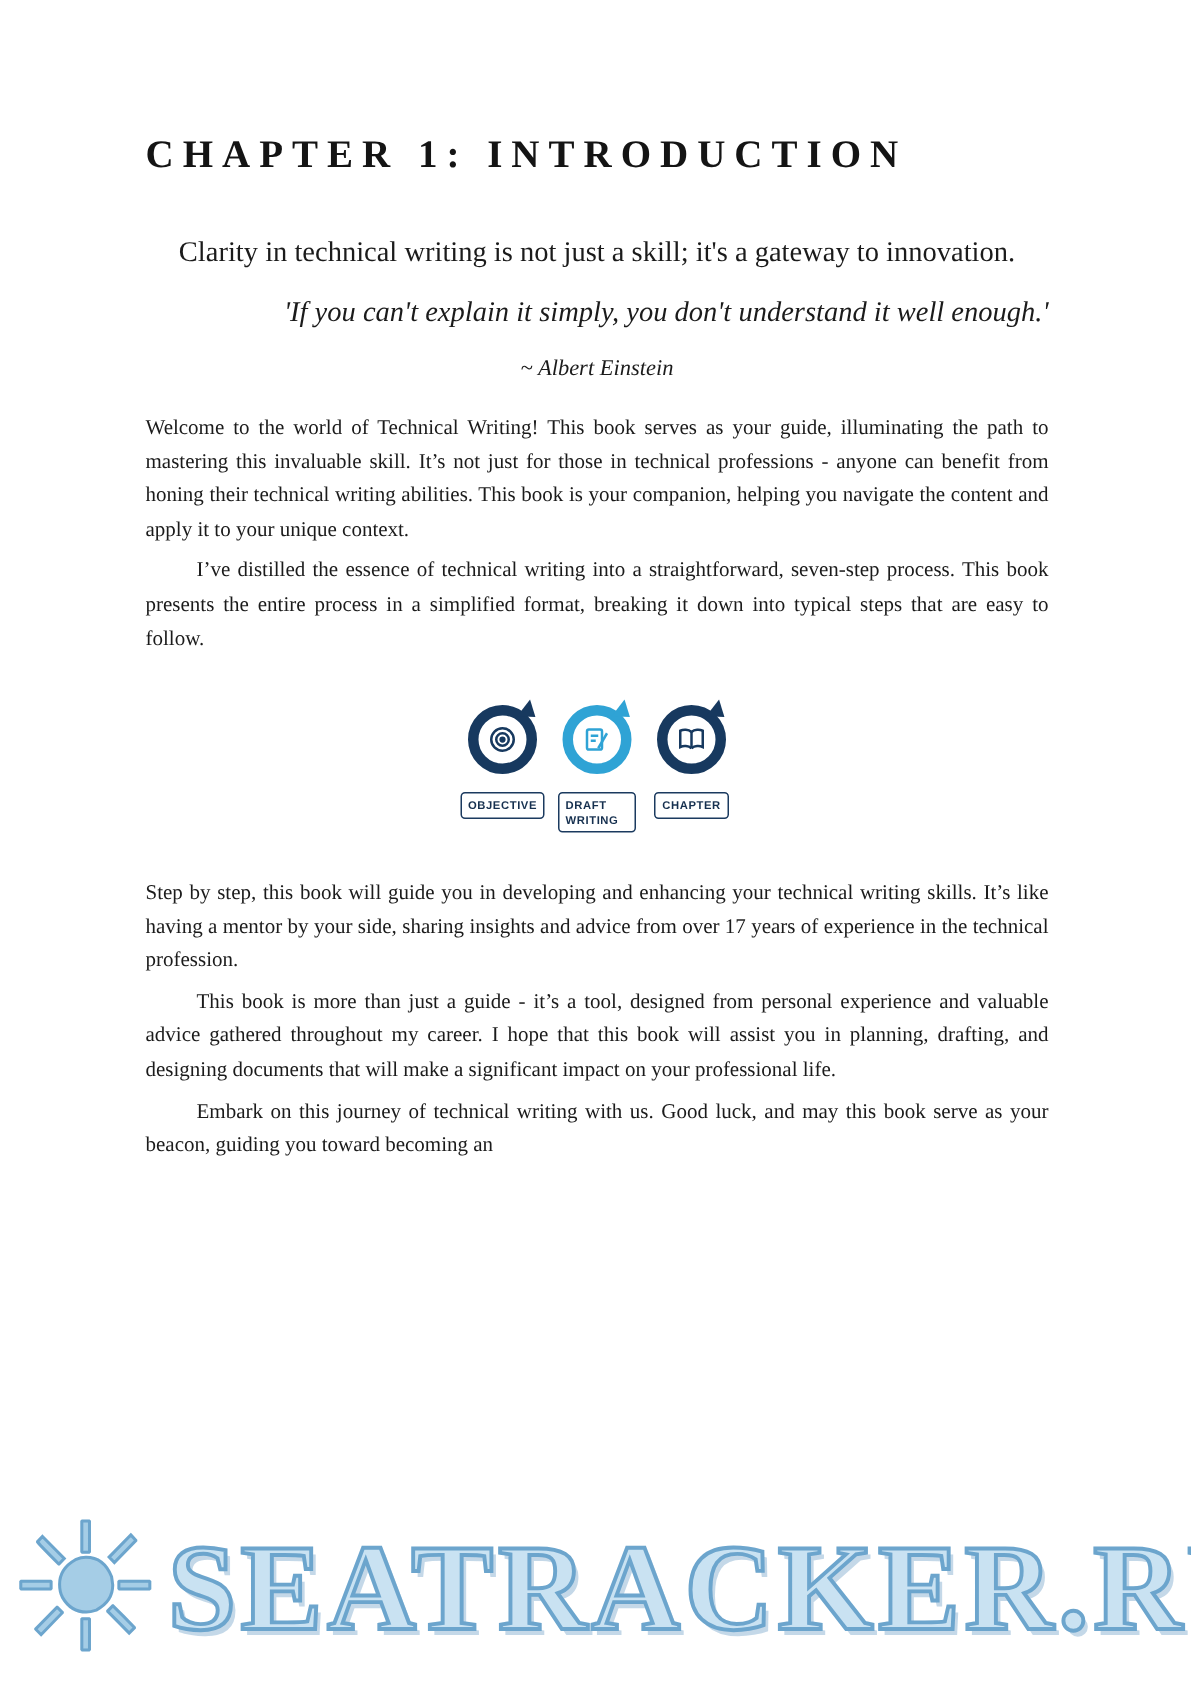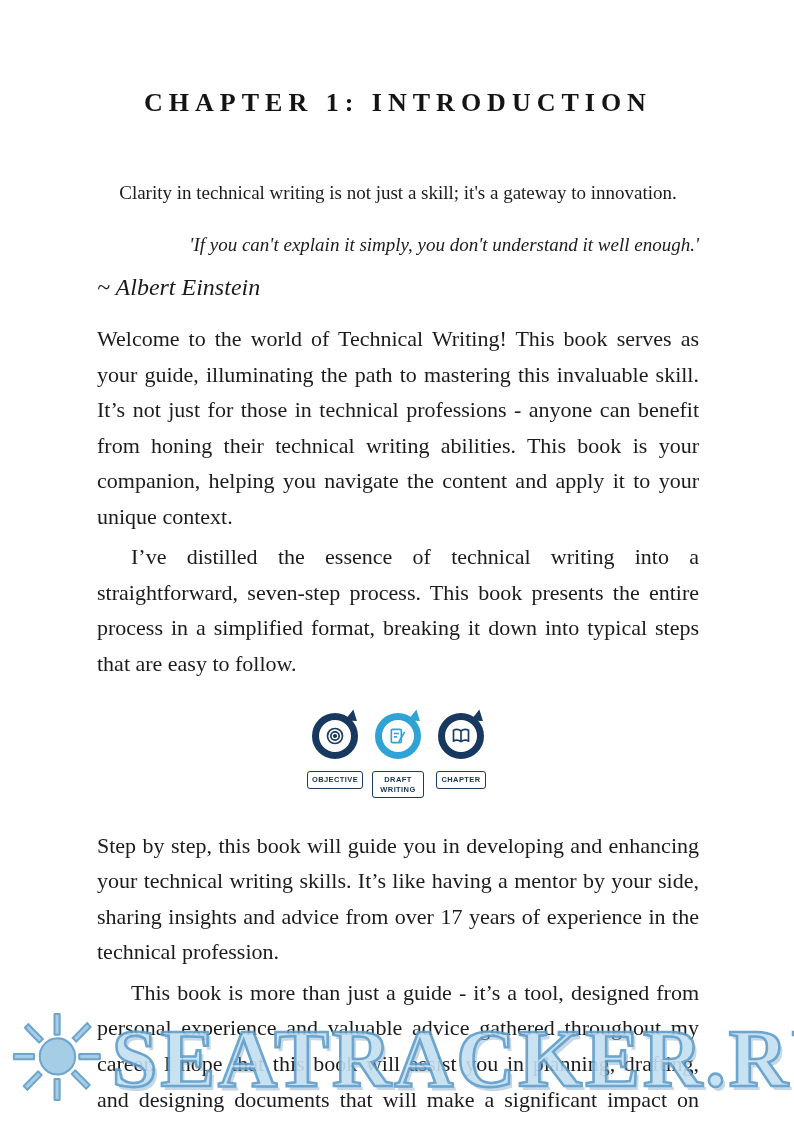--- a/index.html
+++ b/index.html
@@ -11,47 +11,46 @@
     margin: 0 auto;
     background: #ffffff;
     overflow: hidden;
     font-family: "Liberation Serif", serif;
     color: #1b1b1b;
   }
   .content {
     padding: 88px 95px 0 97px;
   }
   .chapter-title {
-    text-align: center;
     font-size: 26px;
     font-weight: 700;
     letter-spacing: 6px;
     color: #141414;
-    margin-bottom: 64px;
+    margin-bottom: 40px;
     font-family: "Liberation Serif", serif;
   }
   .lead-line {
     text-align: center;
     font-size: 19px;
-    margin-bottom: 30px;
+    margin-bottom: 18px;
   }
   .quote-line {
     text-align: right;
     font-style: italic;
     font-size: 19px;
     margin-bottom: 18px;
   }
   .quote-attr {
-    text-align: left;
+    text-align: center;
     font-style: italic;
-    font-size: 24px;
+    font-size: 15px;
     margin-bottom: 20px;
   }
   p.body-par {
-    font-size: 22px;
+    font-size: 14px;
     line-height: 1.615;
     text-align: justify;
     margin-bottom: 5px;
   }
   p.indent { text-indent: 34px; }
 
   
   .diagram {
     margin: 32px auto 30px auto;
     width: 420px;
@@ -94,21 +93,20 @@
     margin-top: 12px;
     background: #ffffff;
     border: 1.6px solid #1b3a5f;
     border-radius: 3px;
     padding: 3px 4px;
     font-family: "Liberation Sans", sans-serif;
     font-size: 7.5px;
     font-weight: 700;
     letter-spacing: 0.4px;
     color: #16304f;
-    text-align: center;
     line-height: 1.25;
     max-width: 58px;
     white-space: normal;
   }
 
   
   .watermark {
     position: absolute;
     left: 0;
     bottom: 8px;
@@ -197,20 +195,21 @@
         </div>
         <div class="step-label">CHAPTER</div>
       </div>
 
     </div>
 
     <p class="body-par">Step by step, this book will guide you in developing and enhancing your technical writing skills. It’s like having a mentor by your side, sharing insights and advice from over 17 years of experience in the technical profession.</p>
 
     <p class="body-par indent">This book is more than just a guide - it’s a tool, designed from personal experience and valuable advice gathered throughout my career. I hope that this book will assist you in planning, drafting, and designing documents that will make a significant impact on your professional life.</p>
 
+    <p class="body-par indent">Embark on this journey of technical writing with us. Good luck, and may this book serve as your beacon, guiding you toward becoming an</p>
 
   </div>
 
   <div class="watermark">
     <span class="sun-logo">☀</span>
     <span class="wm-text">SEATRACKER.RU</span>
   </div>
 </div>
 
 </body></html>

